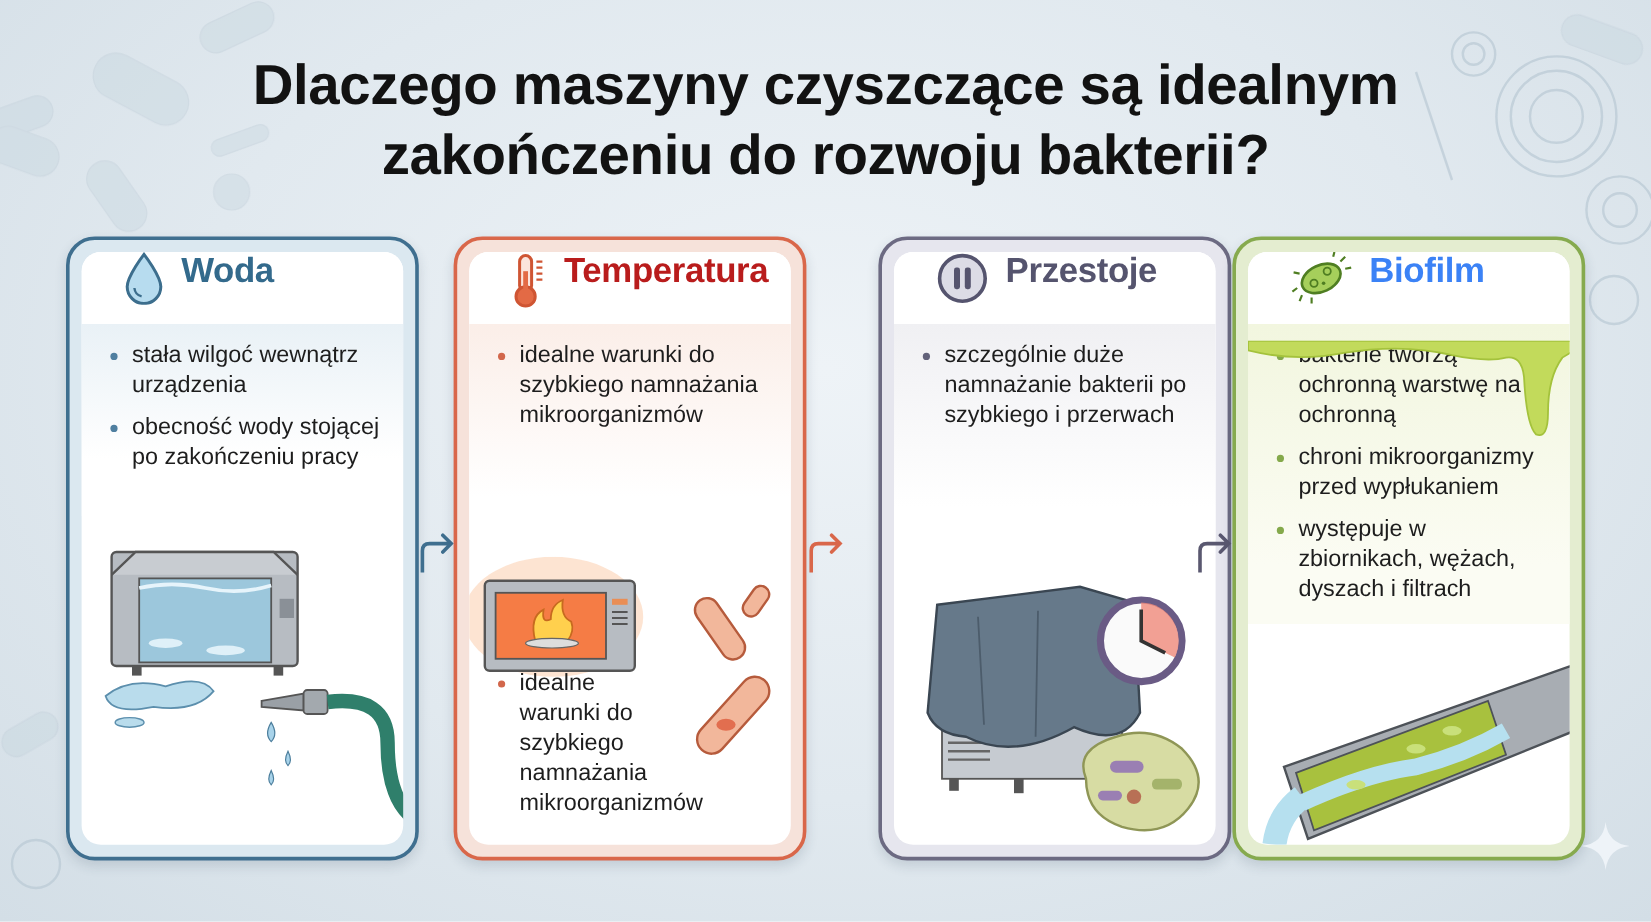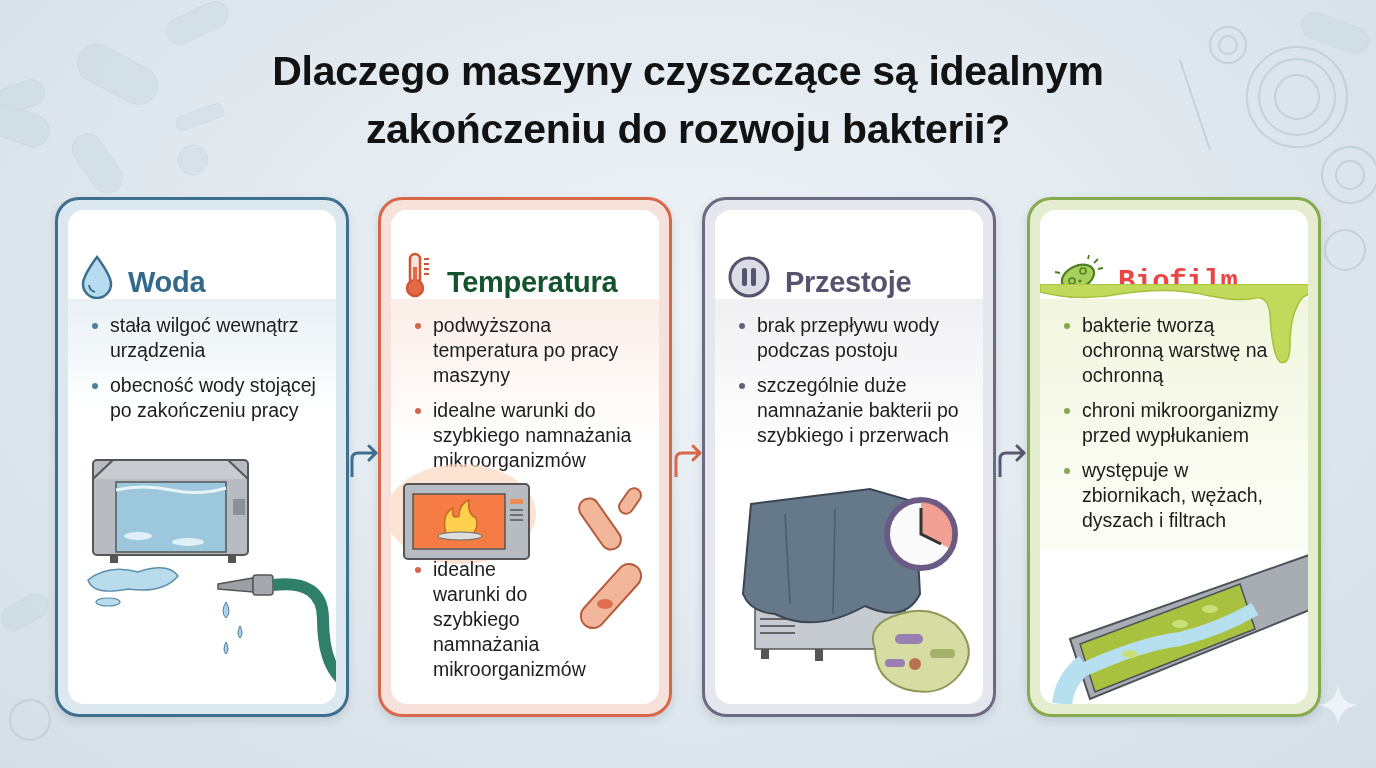--- a/index.html
+++ b/index.html
@@ -6,60 +6,60 @@
   html, body { width: 1376px; height: 768px; overflow: hidden; }
   body {
     position: relative;
     font-family: "Liberation Sans", "DejaVu Sans", sans-serif;
     background: radial-gradient(ellipse at 50% 40%, #eef3f7 0%, #e1e9ef 55%, #d3dee6 100%);
     color: #1b1b1b;
   }
   .bg-deco { position: absolute; inset: 0; pointer-events: none; }
   .title {
     position: absolute; left: 0; right: 0; top: 42px;
-    text-align: center; font-weight: 700; font-size: 41px; line-height: 58px;
+    text-align: center; font-weight: 700; font-size: 47px; line-height: 58px;
     color: #121212; letter-spacing: -0.3px;
   }
   .card {
     position: absolute; top: 197px; width: 294px; height: 520px;
     border-radius: 24px; border: 3px solid; padding: 10px;
     box-shadow: 0 4px 10px rgba(40,60,80,0.15);
   }
   .card .inner {
     position: relative; width: 100%; height: 100%;
     background: #fff; border-radius: 16px; overflow: hidden;
   }
   .card .head {
-    height: 89px; display: flex; align-items: flex-end; padding-left: 12px; gap: 14px;
+    height: 60px; display: flex; align-items: flex-start; padding-left: 35px; gap: 14px;
     background: #fff; position: relative; z-index: 2;
   }
   .card .head .h-title { font-size: 29px; font-weight: 700; letter-spacing: -0.3px; }
   .card .body { position: relative; padding: 14px 14px 0 22px; }
   .card ul { list-style: none; }
   .card li {
     position: relative; padding-left: 20px; font-size: 19.5px; line-height: 25px;
     margin-bottom: 10px; color: #1d1d1d;
   }
   .card li::before {
     content: ""; position: absolute; left: 2px; top: 10px; width: 6px; height: 6px; border-radius: 50%;
     background: var(--bullet);
   }
   .card .illus { position: absolute; left: 0; right: 0; bottom: 0; }
   
   #c1 { left: 55px; border-color: #3f6f8f; background: #dbe8f0; --bullet: #4f7fa0; }
   #c1 .h-title { color: #336a8c; }
   #c1 .body { background: linear-gradient(#e9f1f6, #ffffff 70%); height: 160px; }
   #c2 { left: 378px; border-color: #d9674a; background: #f6e2da; --bullet: #d2674b; }
-  #c2 .h-title { color: #14532d; }
+  #c2 .h-title { color: #b91c1c; }
   #c2 .body { background: linear-gradient(#fbeee8, #ffffff 80%); height: 180px; }
-  #c3 { left: 702px; border-color: #6c6a82; background: #e6e6ee; --bullet: #63627a; }
+  #c3 { left: 732px; border-color: #6c6a82; background: #e6e6ee; --bullet: #63627a; }
   #c3 .h-title { color: #55546e; }
   #c3 .body { background: linear-gradient(#f0f0f3, #ffffff 85%); height: 180px; }
   #c4 { left: 1027px; border-color: #86aa4e; background: #e4edd0; --bullet: #84a94b; }
-  #c4 .h-title { color: #ef4444; font-family: Liberation Mono, monospace; }
+  #c4 .h-title { color: #3b82f6; }
   #c4 .body { background: linear-gradient(#f2f6df, #fbfcf3 80%); height: 250px; }
   .arrow { position: absolute; top: 437px; width: 40px; height: 40px; }
   .sparkle { position: absolute; left: 1318px; right: 0; }
 </style>
 </head>
 <body>
 
 <svg class="bg-deco" width="1376" height="768" viewBox="0 0 1376 768">
   <g opacity="0.35" fill="#c4d3dd" stroke="#b6c6d1" stroke-width="1">
     <rect x="75" y="55" width="85" height="38" rx="19" transform="rotate(28 117 74)"></rect>
@@ -138,21 +138,20 @@
       <svg width="30" height="48" viewBox="0 0 30 48">
         <rect x="7" y="3" width="10" height="30" rx="5" fill="#fbe4dc" stroke="#cf5533" stroke-width="2.5"></rect>
         <circle cx="12" cy="37" r="8" fill="#e36a45" stroke="#cf5533" stroke-width="2.5"></circle>
         <rect x="10" y="16" width="4" height="18" fill="#e36a45"></rect>
         <path d="M21 8 H26 M21 13 H26 M21 18 H26 M21 23 H26" stroke="#cf5533" stroke-width="2"></path>
       </svg>
       <span class="h-title">Temperatura</span>
     </div>
     <div class="body">
       <ul>
-        <li>podwyższona temperatura po pracy maszyny</li>
         <li>idealne warunki do szybkiego namnażania mikroorganizmów</li>
       </ul>
     </div>
     <svg class="illus" style="bottom:110px" width="270" height="130" viewBox="0 0 270 130">
       <ellipse cx="70" cy="50" rx="75" ry="50" fill="#fcd9bf" opacity="0.7"></ellipse>
       <rect x="13" y="20" width="125" height="75" rx="4" fill="#b7bcc2" stroke="#555" stroke-width="2"></rect>
       <rect x="22" y="30" width="92" height="55" fill="#f57c45" stroke="#555" stroke-width="1.5"></rect>
       <path d="M55 70 Q50 50 62 44 Q60 56 68 52 Q68 40 78 36 Q76 50 85 54 Q88 62 82 70Z" fill="#ffd04d" stroke="#c76a1f" stroke-width="1.5"></path>
       <ellipse cx="69" cy="72" rx="22" ry="4" fill="#ddd" stroke="#666"></ellipse>
       <rect x="119" y="35" width="13" height="5" fill="#e98e55"></rect>
@@ -183,21 +182,20 @@
     <div class="head">
       <svg width="44" height="44" viewBox="0 0 44 44">
         <circle cx="22" cy="22" r="19" fill="#dcdce6" stroke="#55546e" stroke-width="3"></circle>
         <rect x="15" y="13" width="5" height="18" rx="2" fill="#55546e"></rect>
         <rect x="24" y="13" width="5" height="18" rx="2" fill="#55546e"></rect>
       </svg>
       <span class="h-title">Przestoje</span>
     </div>
     <div class="body">
       <ul>
-        <li>brak przepływu wody podczas postoju</li>
         <li>szczególnie duże namnażanie bakterii po szybkiego i przerwach</li>
       </ul>
     </div>
     <svg class="illus" width="270" height="230" viewBox="0 0 270 230">
       <rect x="40" y="130" width="150" height="45" fill="#c6cbd1" stroke="#555" stroke-width="1.5"></rect>
       <path d="M45 145 H80 M45 152 H80 M45 159 H80" stroke="#666" stroke-width="2"></path>
       <rect x="46" y="175" width="8" height="10" fill="#555"></rect>
         <rect x="100" y="175" width="8" height="12" fill="#555"></rect>
       <path d="M36 30 L155 15 L200 28 L205 120 Q190 150 150 132 Q100 160 60 140 Q35 138 28 120Z" fill="#66798a" stroke="#3a4652" stroke-width="2"></path>
       <path d="M70 40 L75 130 M120 35 L118 140" stroke="#4c5c6b" stroke-width="1.5"></path>

